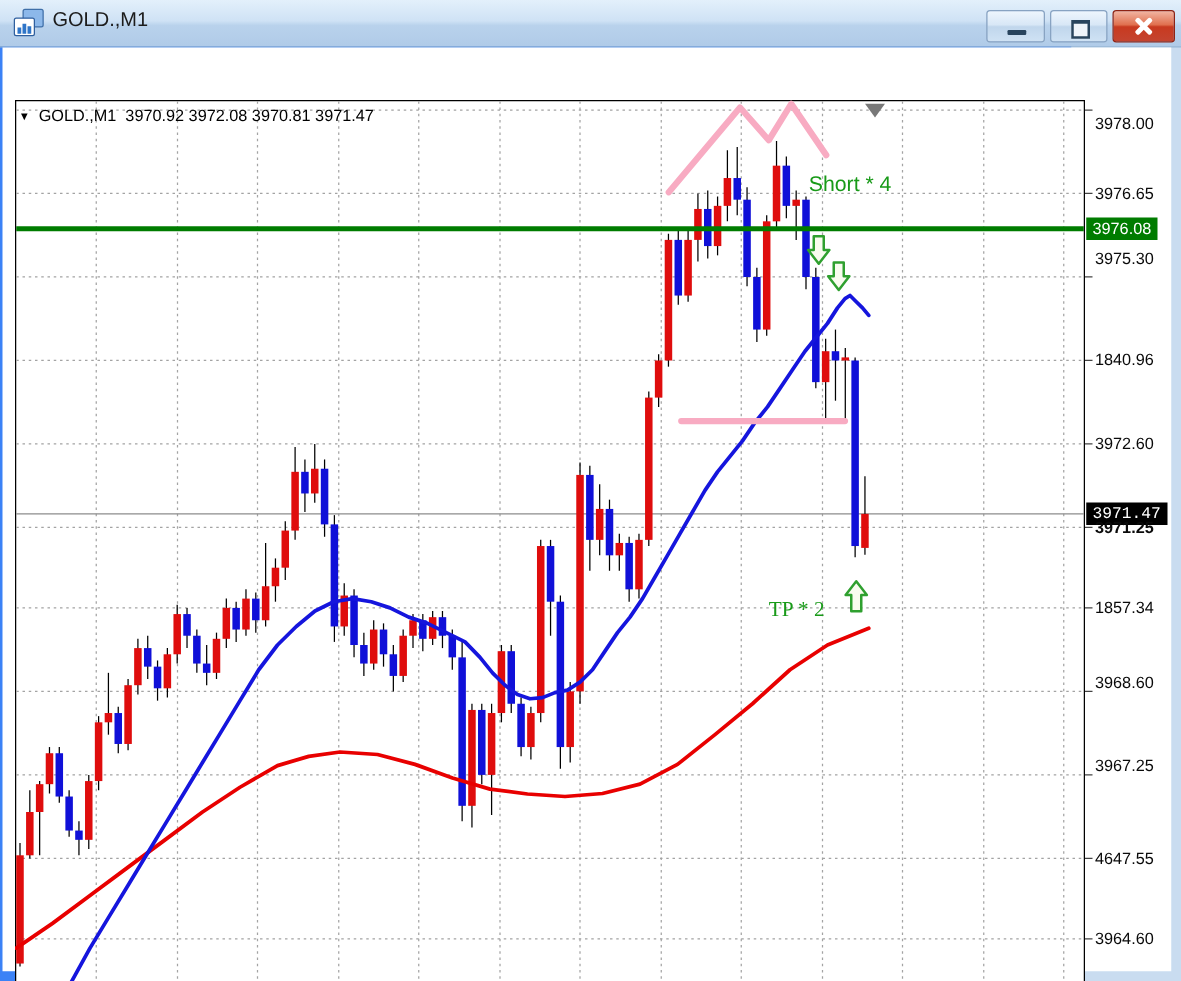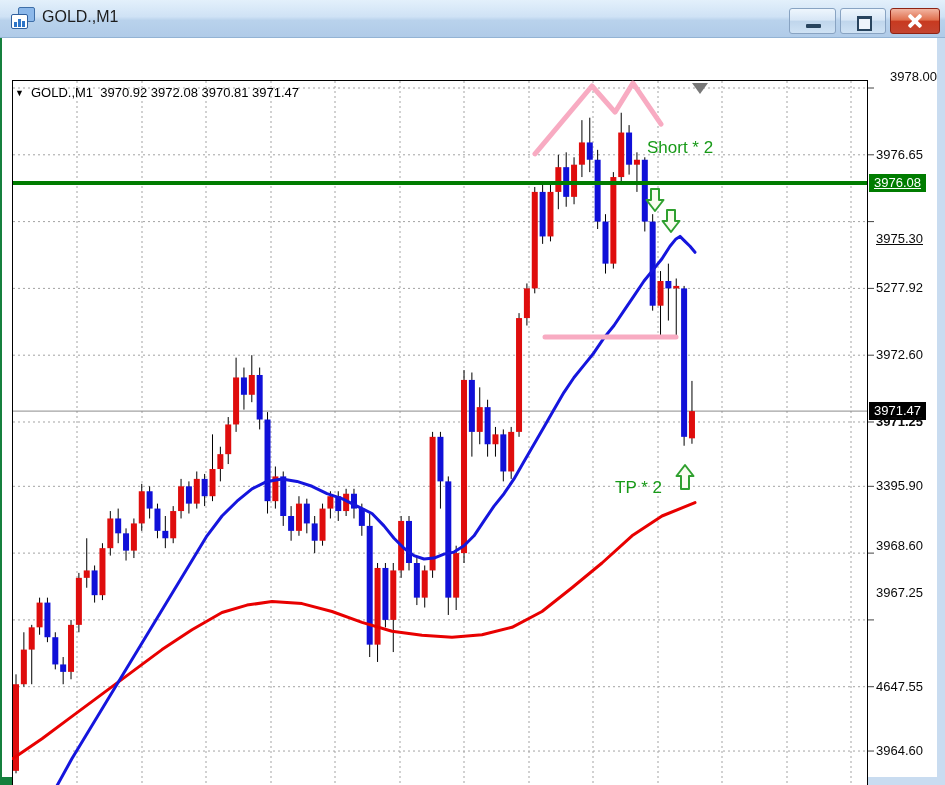--- a/index.html
+++ b/index.html
@@ -1,17 +1,17 @@
 <!DOCTYPE html>
 <html><head>
 <meta charset="utf-8">
 <style>
   html,body{margin:0;padding:0;}
   body{width:945px;height:785px;overflow:hidden;font-family:"Liberation Sans",sans-serif;background:#c9dcf0;}
-  .window{position:relative;width:857px;height:785px;background:#15803d;}
+  .window{position:relative;width:857px;height:785px;background:#3b82f6;}
   .titlebar{position:absolute;left:0;top:0;width:945px;height:37px;
     background:linear-gradient(#e3f0fb 0%,#cfe2f5 45%,#b9d2ec 55%,#b0cbe8 100%);
     border-bottom:1px solid #93b3d4;}
   .app-icon{position:absolute;left:11px;top:7px;width:24px;height:24px;}
   .app-icon .ic-back{position:absolute;left:7px;top:0;width:15px;height:13px;background:#8cb8ea;border:1px solid #3f6fa8;border-radius:2px;}
   .app-icon .ic-front{position:absolute;left:0;top:7px;width:15px;height:13px;background:#fff;border:1px solid #2f5f9e;border-radius:2px;}
   .app-icon .bar{position:absolute;bottom:1px;width:3px;background:#2e75c8;}
   .app-icon .b1{left:2px;height:5px;}
   .app-icon .b2{left:6px;height:8px;}
   .app-icon .b3{left:10px;height:6px;}
@@ -314,33 +314,33 @@
         <line x1="147" x2="147" y1="750" y2="756" stroke="#333" stroke-width="1"></line>
         <line x1="273" x2="273" y1="750" y2="756" stroke="#333" stroke-width="1"></line>
         <line x1="399" x2="399" y1="750" y2="756" stroke="#333" stroke-width="1"></line>
         <line x1="526" x2="526" y1="750" y2="756" stroke="#333" stroke-width="1"></line>
         <line x1="652" x2="652" y1="750" y2="756" stroke="#333" stroke-width="1"></line>
       </svg>
 
     <div class="chart-header"><span class="tri">▼</span><span>GOLD.,M1  3970.92 3972.08 3970.81 3971.47</span></div>
 
     <div id="yaxis">
-        <div class="plabel" style="top: 31px; margin-left: 14px;">3978.00</div>
+        <div class="plabel" style="top: 53px;">3978.00</div>
         <div class="plabel" style="top: 108.798px;">3976.65</div>
-        <div class="pbadge" style="top: 136.002px; background: rgb(0, 124, 0); text-decoration: underline;">3976.08</div>
-        <div class="plabel" style="top: 193px; text-decoration: underline;">3975.30</div>
-        <div class="plabel" style="top: 242.394px;">5277.92</div>
+        <div class="pbadge" style="top: 136.002px; background: rgb(0, 124, 0);">3976.08</div>
+        <div class="plabel" style="top: 161px;">3975.30</div>
+        <div class="plabel" style="top: 242.394px;">1840.96</div>
         <div class="plabel" style="top: 309.192px;">3972.60</div>
-        <div class="pbadge" style="top: 364.104px; background: rgb(0, 0, 0);">3971.47</div>
+        <div class="pbadge" style="top: 364.104px; background: rgb(0, 0, 0); font-family: Liberation Mono, monospace;">3971.47</div>
         <div class="plabel" style="top: 375.99px; font-weight: bold;">3971.25</div>
-        <div class="plabel" style="top: 440.314px;">3395.90</div>
+        <div class="plabel" style="top: 440.314px;">1857.34</div>
         <div class="plabel" style="top: 500px;">3968.60</div>
-        <div class="plabel" style="top: 547px;">3967.25</div>
+        <div class="plabel" style="top: 567px;">3967.25</div>
         <div class="plabel" style="top: 640.708px;">4647.55</div>
         <div class="plabel" style="top: 705.032px;">3964.60</div>
       </div>
     <div id="xaxis"></div>
 
-    <div class="anno-label" id="short-label" style="left: 645px; top: 100px; color: rgb(24, 154, 24);">Short * 2</div>
-    <div class="anno-label" id="tp-label" style="left: 613px; top: 440px; color: rgb(24, 154, 24);">TP * 2</div>
+    <div class="anno-label" id="short-label" style="left: 645px; top: 100px; color: rgb(24, 154, 24);">Short * 4</div>
+    <div class="anno-label" id="tp-label" style="left: 613px; top: 440px; color: rgb(24, 154, 24); font-family: Liberation Serif, serif;">TP * 2</div>
   </div>
 
 </div>
 
 </body></html>

